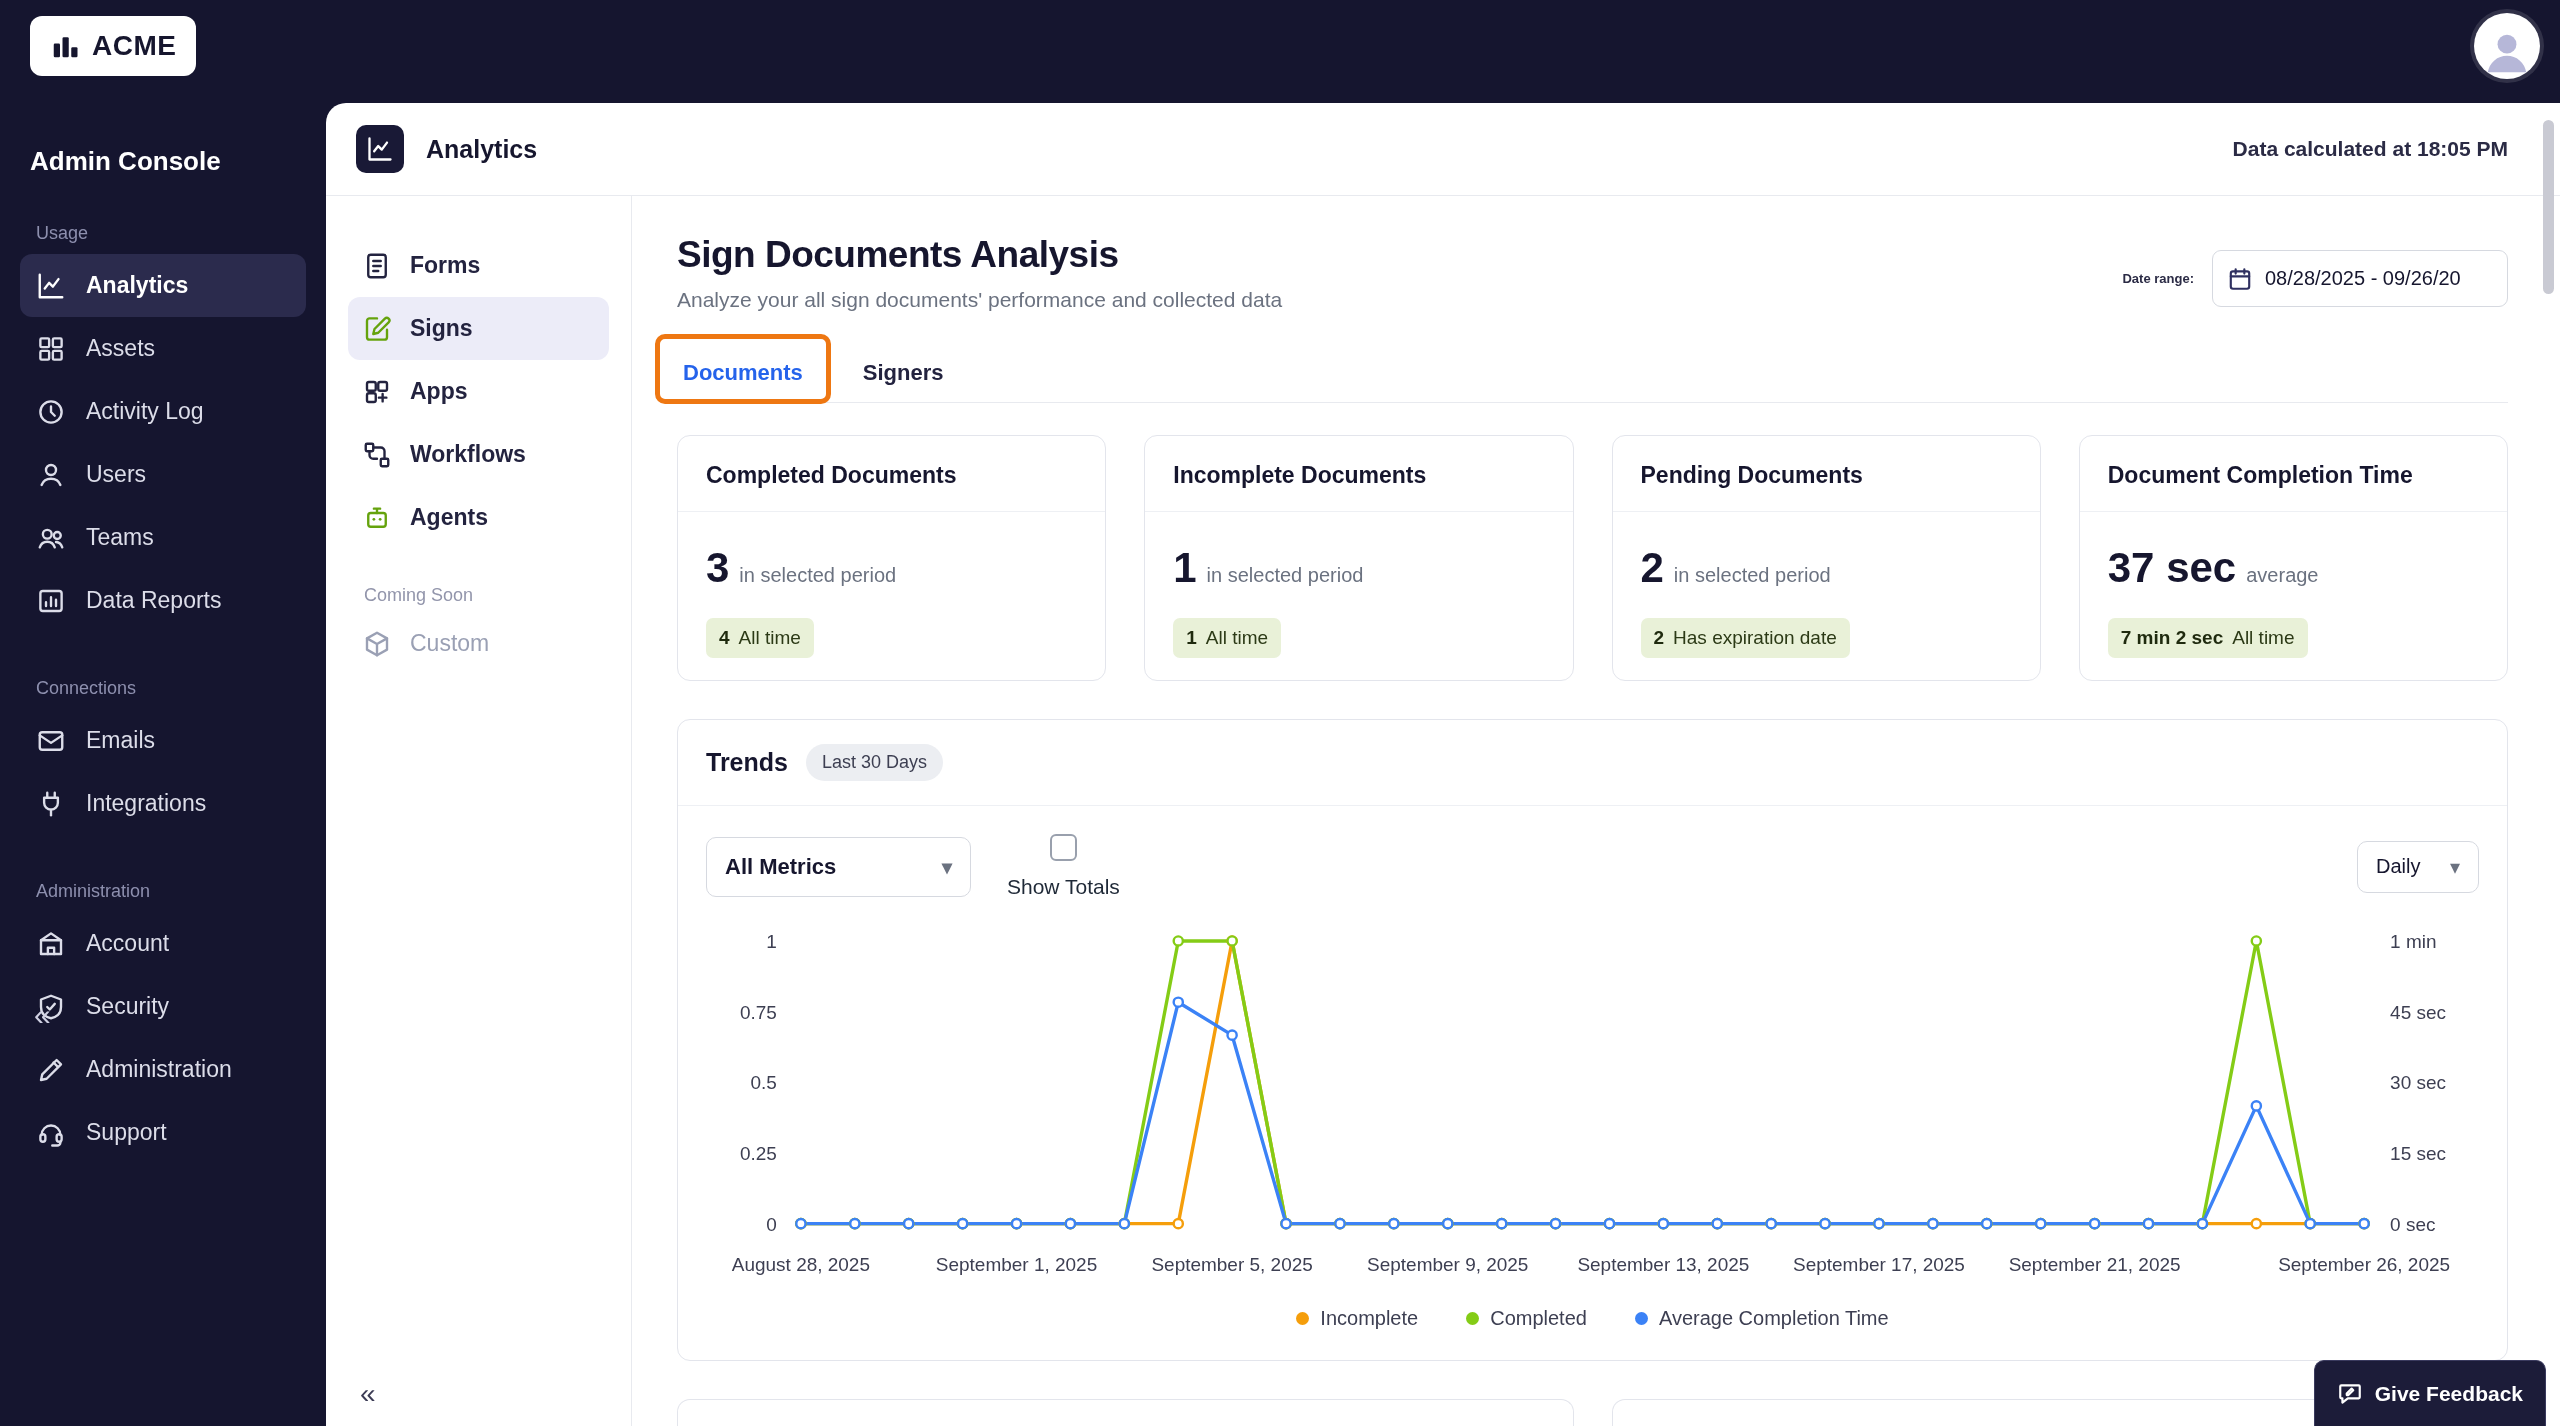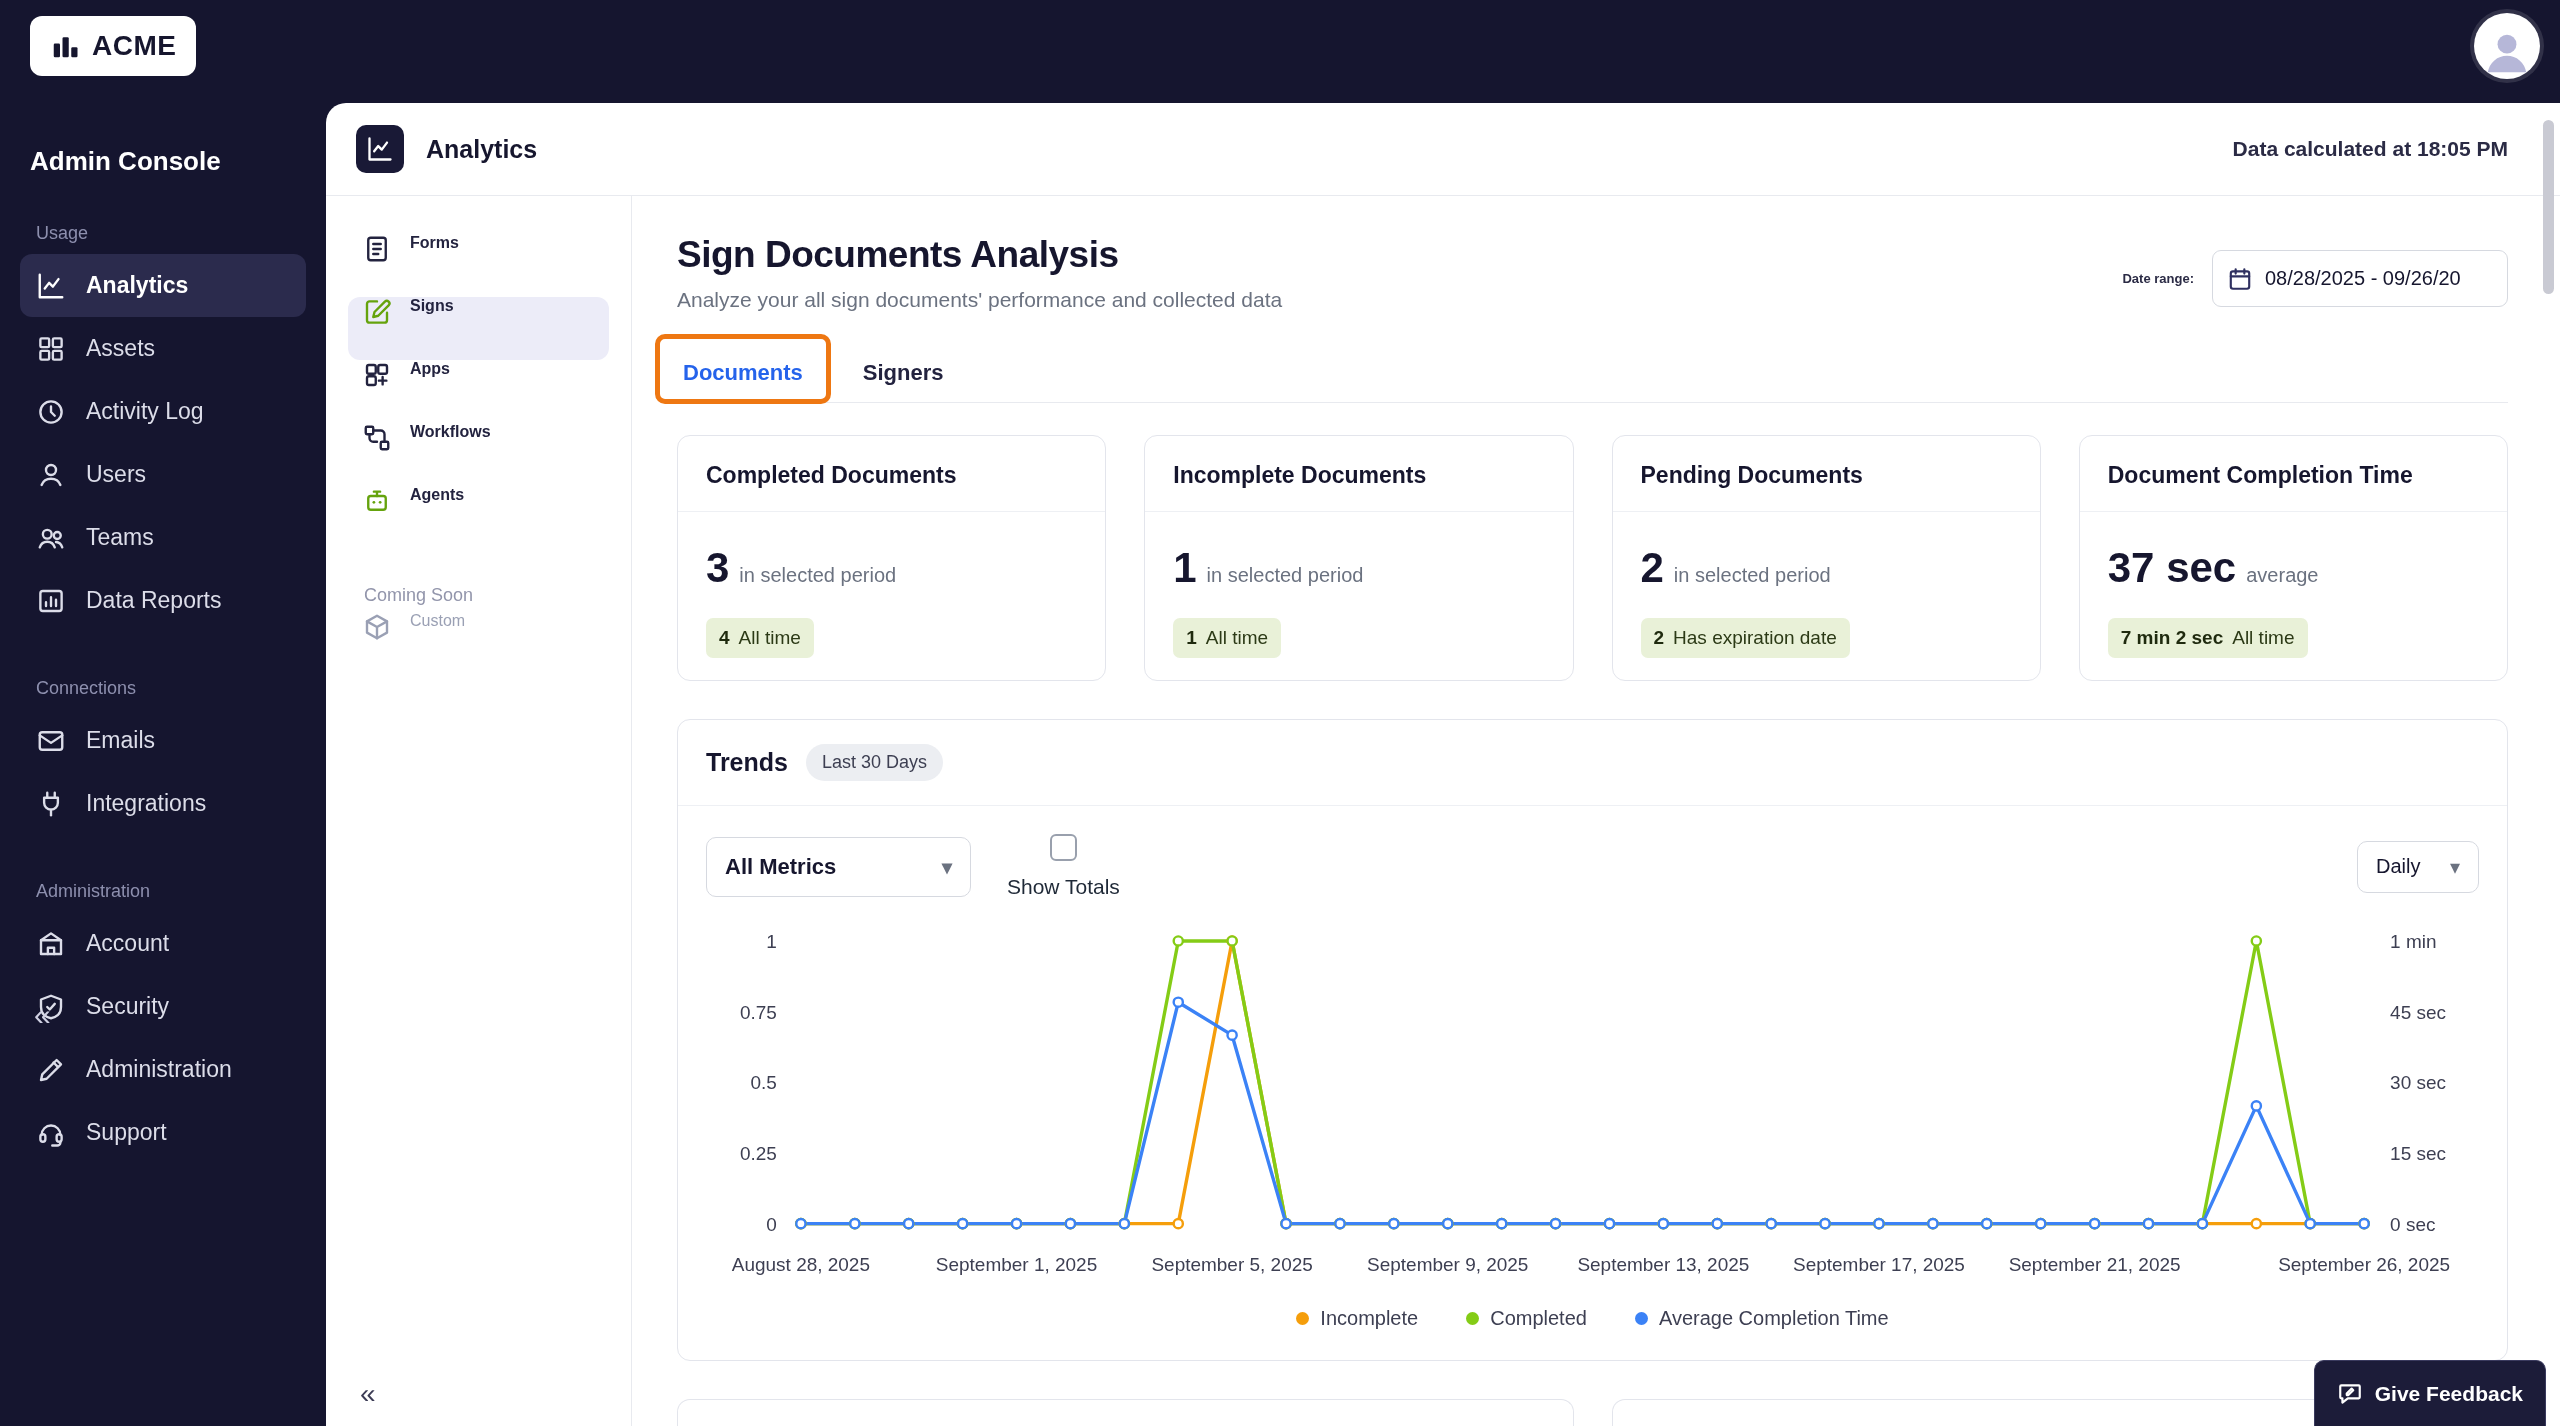--- a/index.html
+++ b/index.html
@@ -35,22 +35,22 @@
   .hicon{width:48px;height:48px;background:#191936;border-radius:10px;display:flex;
     align-items:center;justify-content:center;}
   .hicon svg{width:28px;height:28px;stroke:#ffffff;fill:none;stroke-width:2;stroke-linecap:round;stroke-linejoin:round;}
   .htitle{margin-left:22px;font-size:25px;font-weight:700;color:#16162e;}
   .hcalc{margin-left:auto;font-size:21px;font-weight:600;color:#2b2b45;}
 
   .card-body{flex:1;display:flex;min-height:0;}
 
   
   .subnav{width:306px;flex:0 0 auto;border-right:1px solid #e8eaef;padding-top:38px;position:relative;}
-  .sub-item{display:flex;gap:18px;height:63px;margin:0 22px;padding:0 14px;
-    border-radius:12px;font-size:16px;font-weight:600;color:#23233f;cursor:pointer;}
+  .sub-item{display:flex;align-items:center;gap:18px;height:63px;margin:0 22px;padding:0 14px;
+    border-radius:12px;font-size:23px;font-weight:600;color:#23233f;cursor:pointer;}
   .sub-item svg{width:30px;height:30px;flex:0 0 auto;fill:none;stroke:#23233f;stroke-width:1.9;
     stroke-linecap:round;stroke-linejoin:round;}
   .sub-item.active{background:#ececf8;}
   .sub-item .green{stroke:#65a30d;}
   .sub-item.disabled{color:#9aa0b4;font-weight:500;}
   .sub-item.disabled svg{stroke:#9aa0b4;}
   .coming{margin:36px 0 6px 38px;font-size:18px;color:#9295ab;}
   .collapse2{position:absolute;left:34px;bottom:16px;font-size:28px;color:#3c3c55;cursor:pointer;}
 
   

